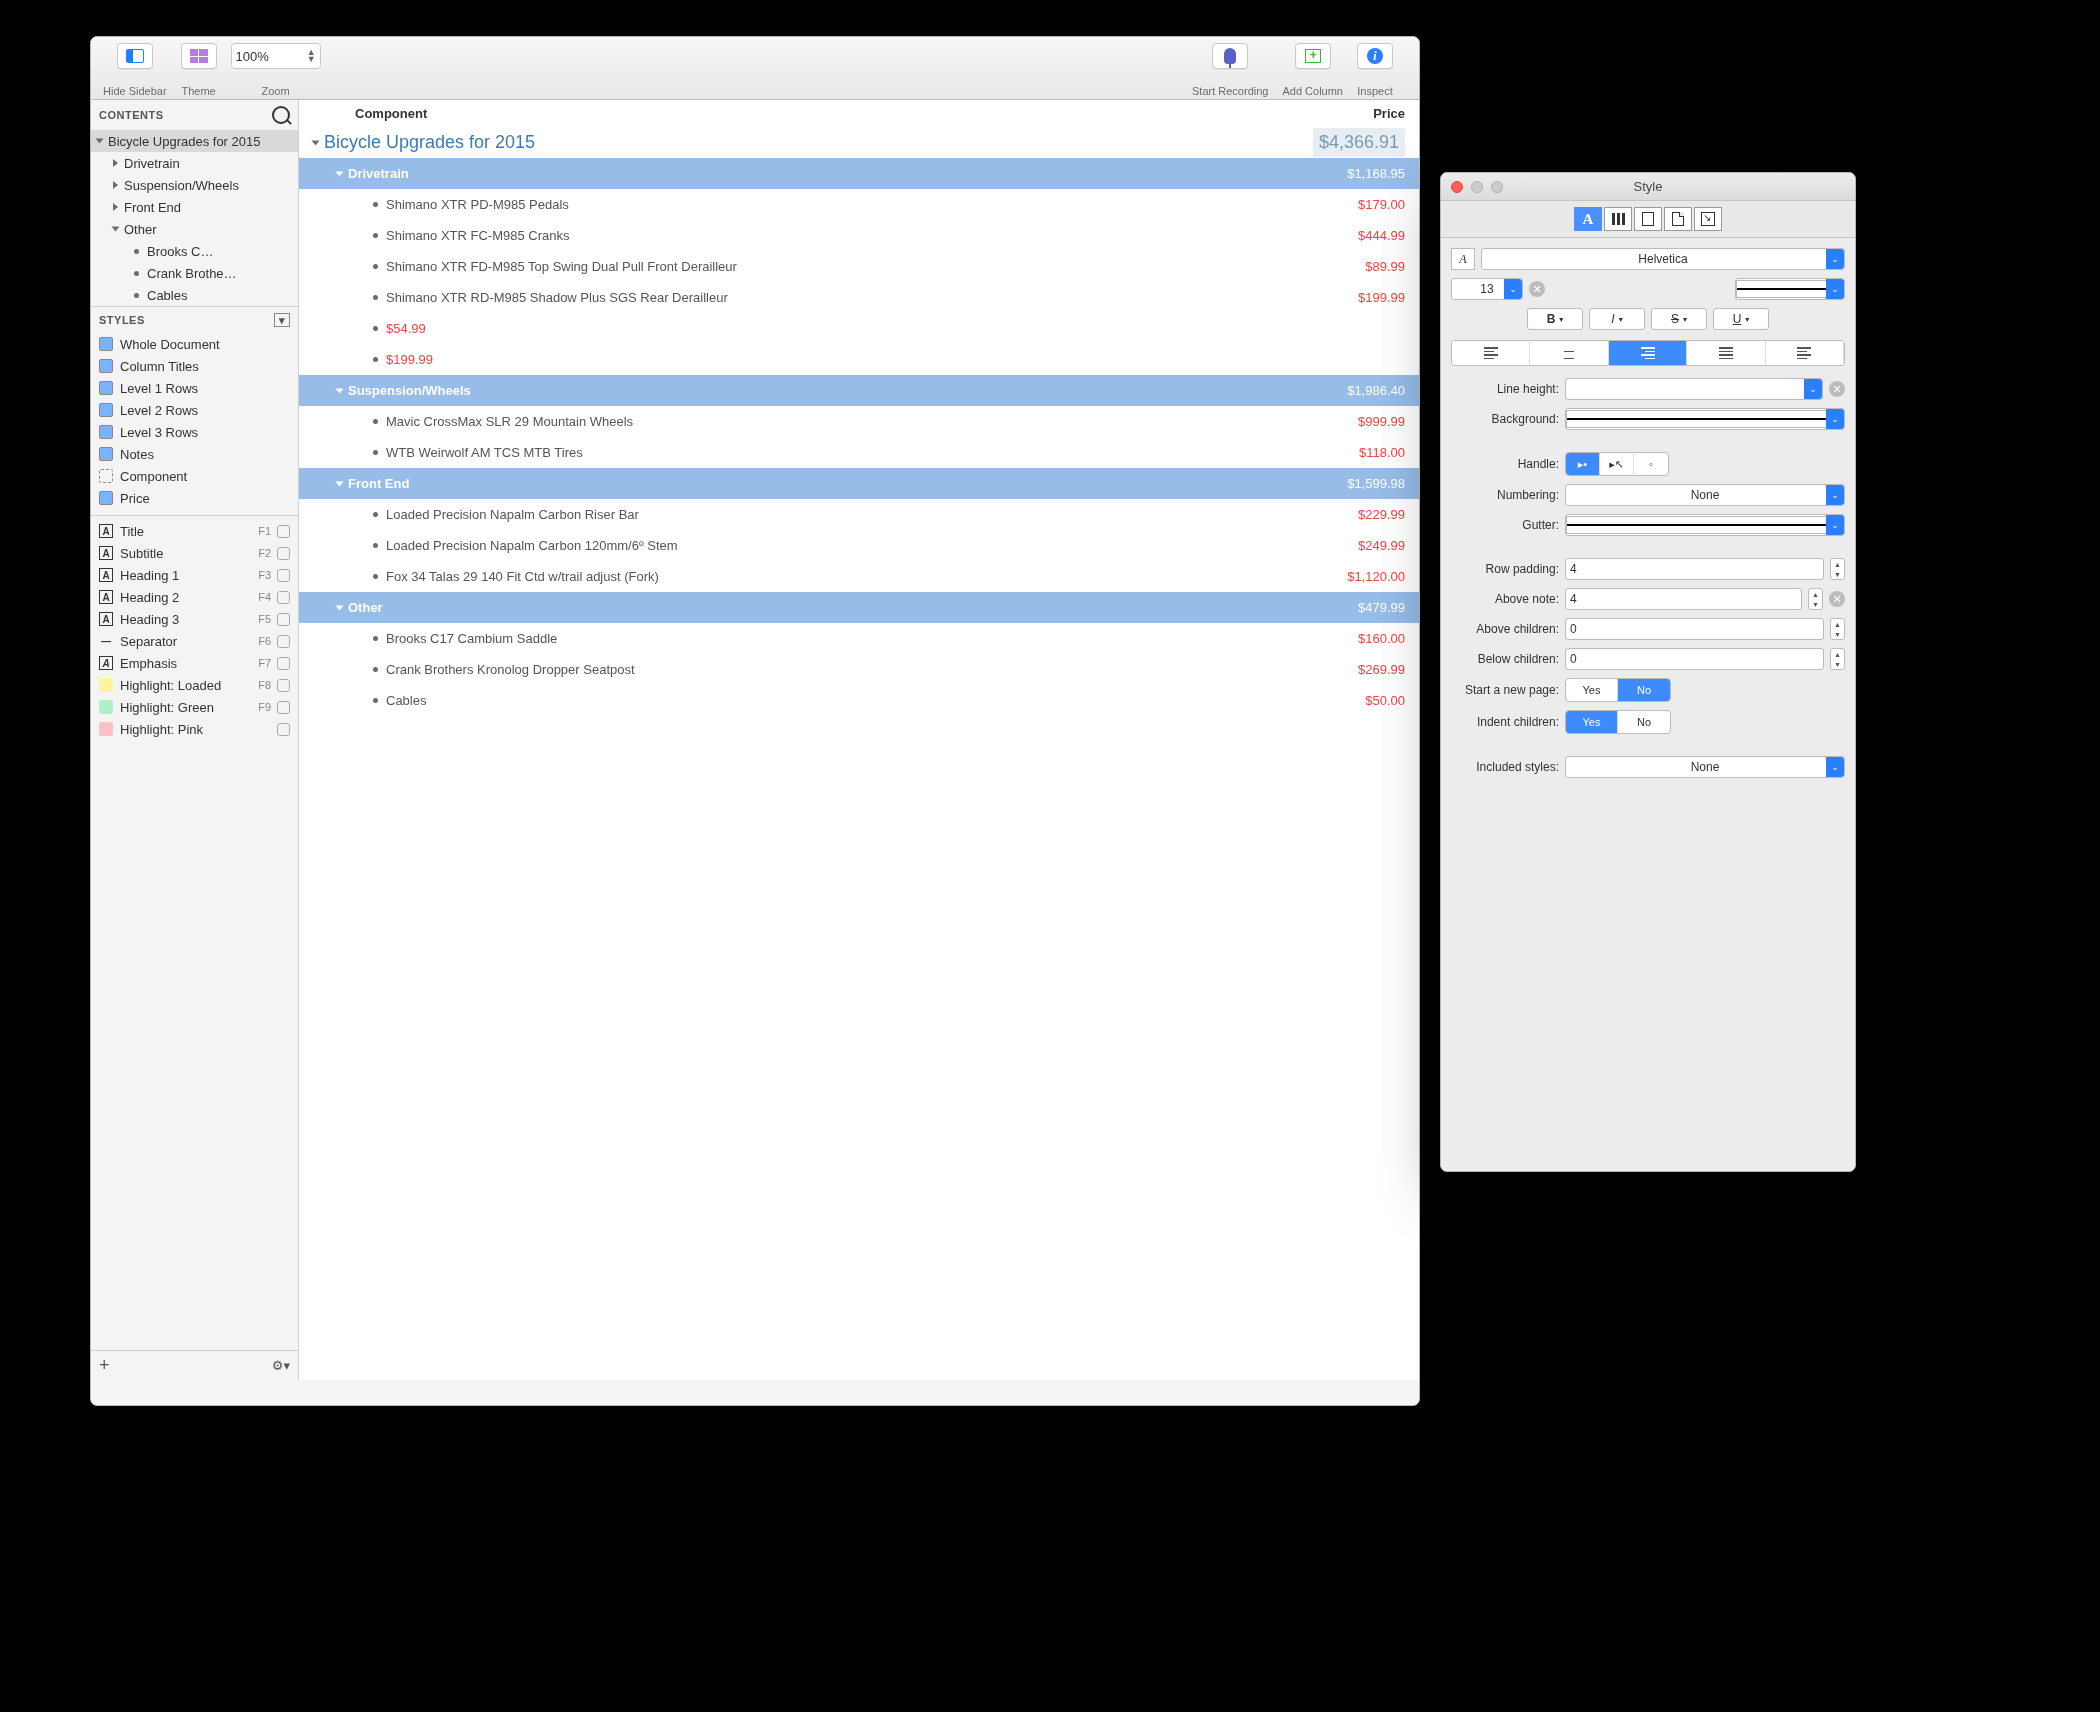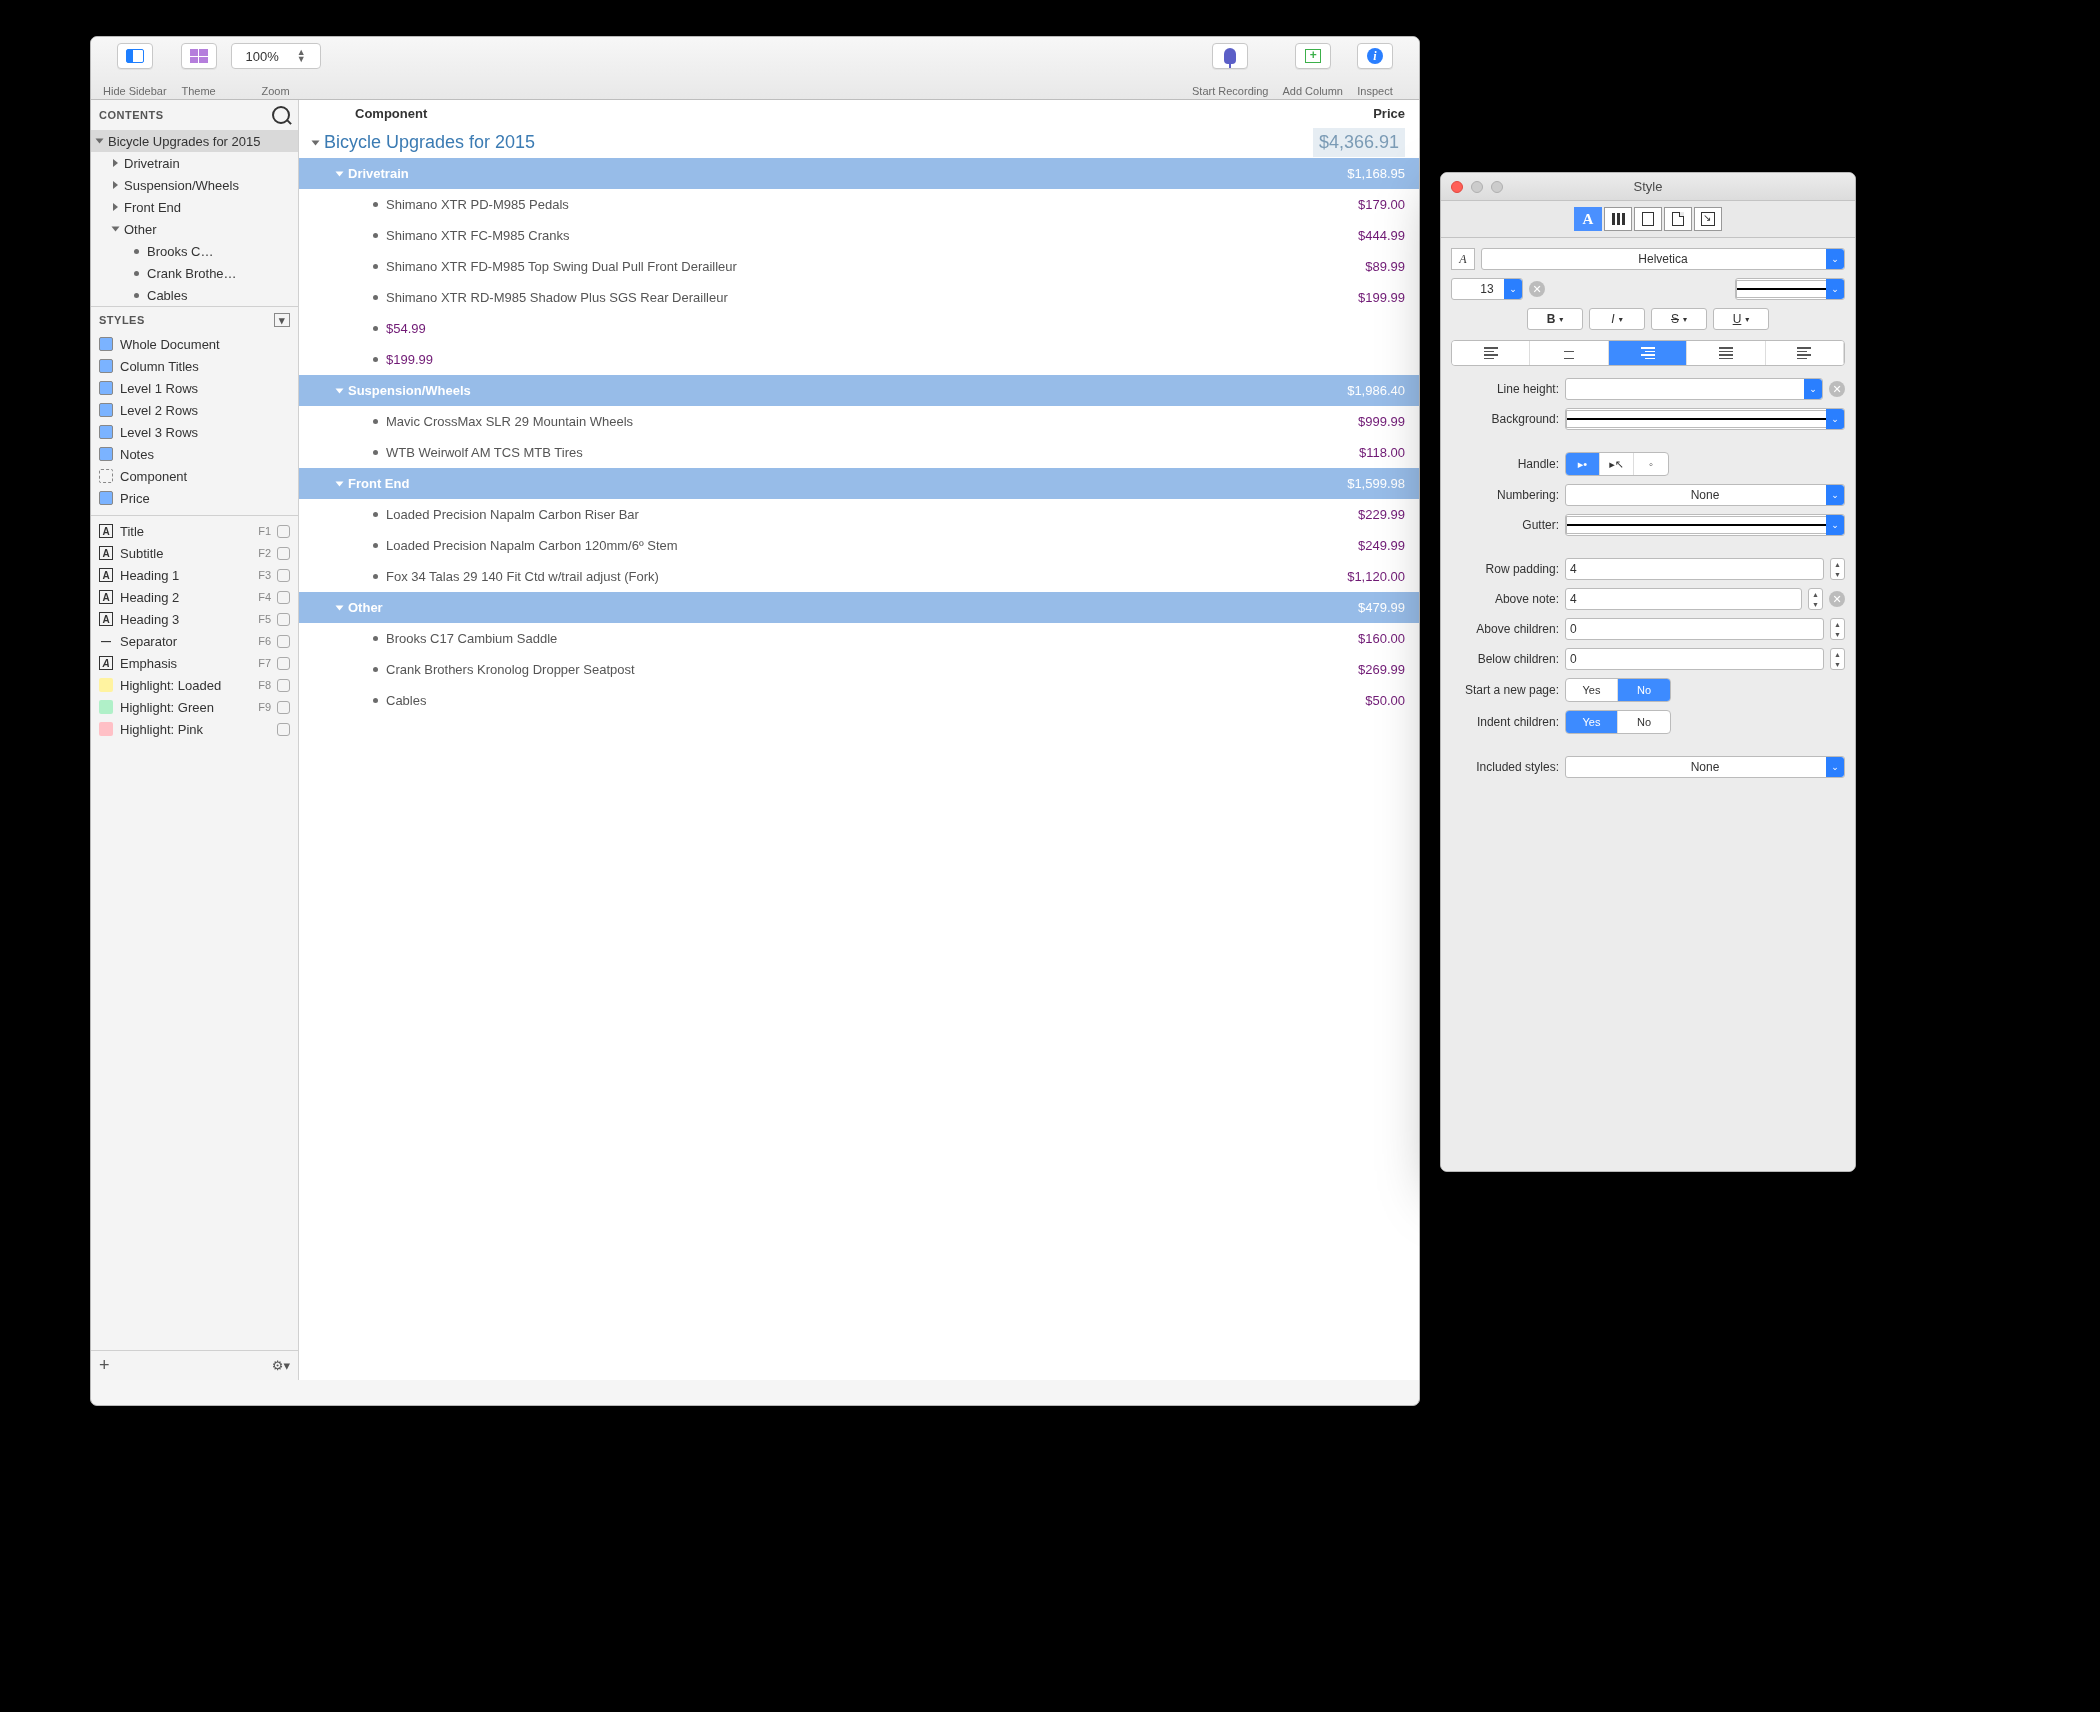--- a/index.html
+++ b/index.html
@@ -49,21 +49,21 @@
     align-items:flex-start;
   }
   .tb-group{display:flex;flex-direction:column;align-items:center;margin-right:14px;}
   .spacer{flex:1;}
   .tb-btn{
     height:26px;min-width:36px;background:#fff;border:1px solid #c8c8c8;border-radius:4px;
     display:flex;align-items:center;justify-content:center;
     box-shadow:0 1px 0 rgba(0,0,0,.05);
   }
   .zoom-select{width:90px;height:26px;background:#fff;border:1px solid #c8c8c8;border-radius:4px;
-    display:flex;align-items:center;justify-content:space-between;padding:0 14px;font-size:13px;}
+    display:flex;align-items:center;justify-content:space-between;padding:0 4px;font-size:13px;}
   .tb-label{font-size:11px;color:#6b6b6b;margin-top:16px;}
 
   
   .ico-sidebar{width:18px;height:14px;border:1.5px solid #1e7fff;border-radius:2px;position:relative;}
   .ico-sidebar::before{content:"";position:absolute;left:0;top:0;bottom:0;width:6px;background:#1e7fff;}
   .ico-theme{width:18px;height:14px;display:grid;grid-template-columns:1fr 1fr;grid-template-rows:1fr 1fr;gap:1px;}
   .ico-theme span{background:#b57edc;}
   .ico-mic{width:12px;height:16px;background:#5b5fc7;border-radius:6px 6px 4px 4px;position:relative;}
   .ico-mic::after{content:"";position:absolute;left:50%;bottom:-4px;width:2px;height:4px;background:#5b5fc7;transform:translateX(-50%);}
   .ico-addcol{width:16px;height:14px;border:1.5px solid #3cb04a;position:relative;}
@@ -106,21 +106,21 @@
   .rows{overflow-y:auto;flex:1;}
   .o-row{display:flex;align-items:center;height:31px;padding-right:14px;}
   .o-row .disc,.o-row .bullet{margin-left:0;}
   .o-row .label{flex:1;white-space:nowrap;overflow:hidden;text-overflow:ellipsis;}
   .o-row .price{font-weight:normal;}
   .lvl0{padding-left:14px;font-size:18px;color:#3b7bb3;}
   .lvl0 .price{color:#7b9bb5;font-size:18px;background:#e6edf3;padding:4px 6px;}
   .lvl1{padding-left:38px;background:#97bce8;color:#fff;font-weight:bold;}
   .lvl1 .disc{border-left-color:#fff;}
   .lvl2{padding-left:74px;color:#555;}
-  .lvl2 .price{color:#701a75;}
+  .lvl2 .price{color:#ef4444;}
   
   .inspector{width:274px;}
   .insp-tabs{display:flex;justify-content:center;gap:2px;padding:6px 0;background:#e9e9e9;border-bottom:1px solid #c3c3c3;}
   .itab{width:28px;height:24px;border:1px solid #999;display:flex;align-items:center;justify-content:center;background:#fff;}
   .itab.active{background:#4a90ff;border-color:#4a90ff;}
   .itab .a{font-family:serif;font-size:15px;font-weight:bold;}
   .insp-body{padding:10px;background:#ececec;font-size:12px;height:calc(100% - 64px);overflow:auto;}
   .insp-row{display:flex;align-items:center;margin-bottom:8px;gap:6px;}
   .insp-row label{width:108px;text-align:right;color:#333;}
   .ctl-select{flex:1;height:22px;background:#fff;border:1px solid #bbb;border-radius:3px;display:flex;align-items:center;justify-content:center;position:relative;}

